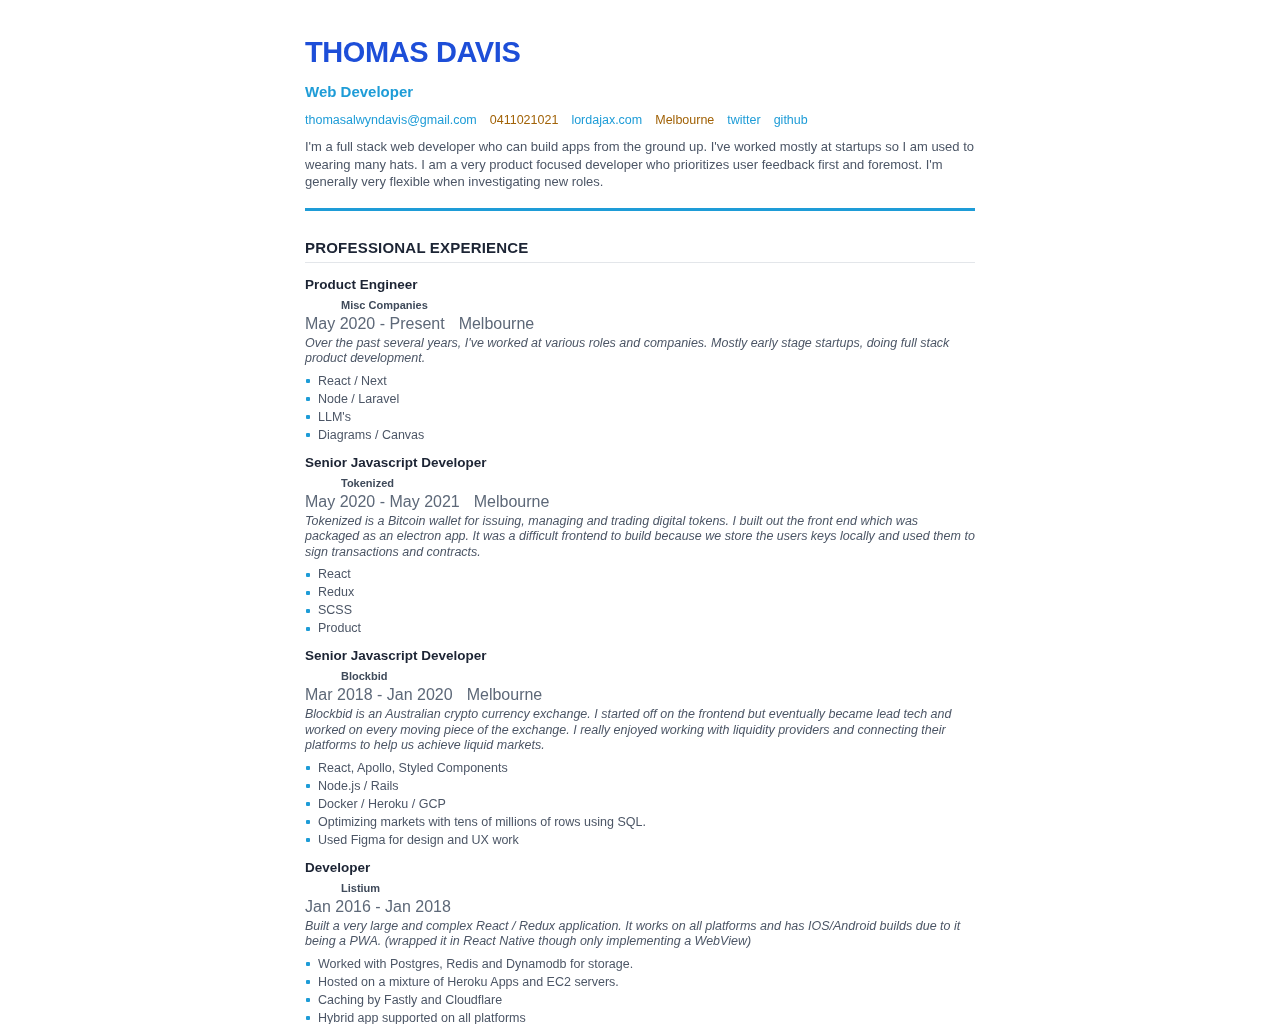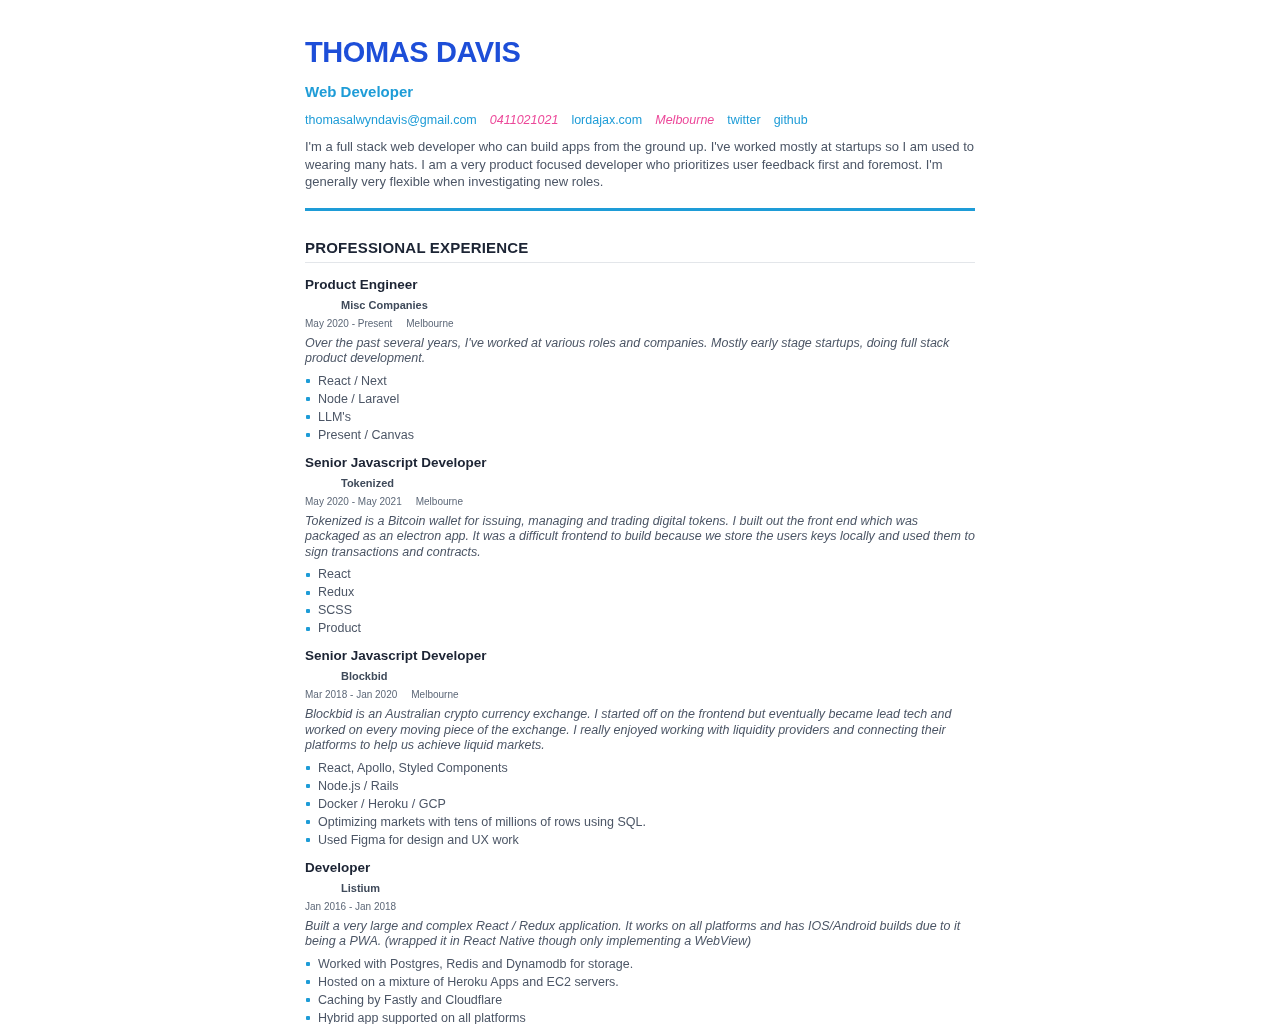--- a/index.html
+++ b/index.html
@@ -50,22 +50,21 @@
     font-size: 12.5px;
     line-height: 14px;
   }
   .contact-row a {
     color: var(--accent);
     text-decoration: none;
     cursor: pointer;
     text-align: center;
   }
   .contact-row .plain {
-    color: #ec4899;
-    font-style: italic;
+    color: #a16207;
   }
   .summary {
     margin: 0 0 17px 0;
     font-size: 13px;
     line-height: 17.5px;
     color: var(--body);
   }
   .divider {
     border: none;
     border-top: 3px solid var(--accent);
@@ -96,21 +95,21 @@
     font-size: 11px;
     line-height: 14px;
     font-weight: 700;
     color: var(--company);
     padding-left: 36px;
   }
   .date-row {
     display: flex;
     column-gap: 14px;
     margin: 0 0 6px 0;
-    font-size: 10px;
+    font-size: 16px;
     line-height: 13px;
     color: var(--muted);
   }
   .job-summary {
     margin: 0 0 7px 0;
     font-size: 12.5px;
     line-height: 15.5px;
     color: var(--body);
     font-style: italic;
   }
@@ -167,21 +166,21 @@
     <div class="company-name">Misc Companies</div>
     <div class="date-row">
       <span>May 2020 - Present</span>
       <span>Melbourne</span>
     </div>
     <p class="job-summary">Over the past several years, I've worked at various roles and companies. Mostly early stage startups, doing full stack product development.</p>
     <ul class="highlights">
       <li>React / Next</li>
       <li>Node / Laravel</li>
       <li>LLM's</li>
-      <li>Present / Canvas</li>
+      <li>Diagrams / Canvas</li>
     </ul>
   </div>
 
   <div class="job">
     <h3 class="position-title">Senior Javascript Developer</h3>
     <div class="company-name">Tokenized</div>
     <div class="date-row">
       <span>May 2020 - May 2021</span>
       <span>Melbourne</span>
     </div>

